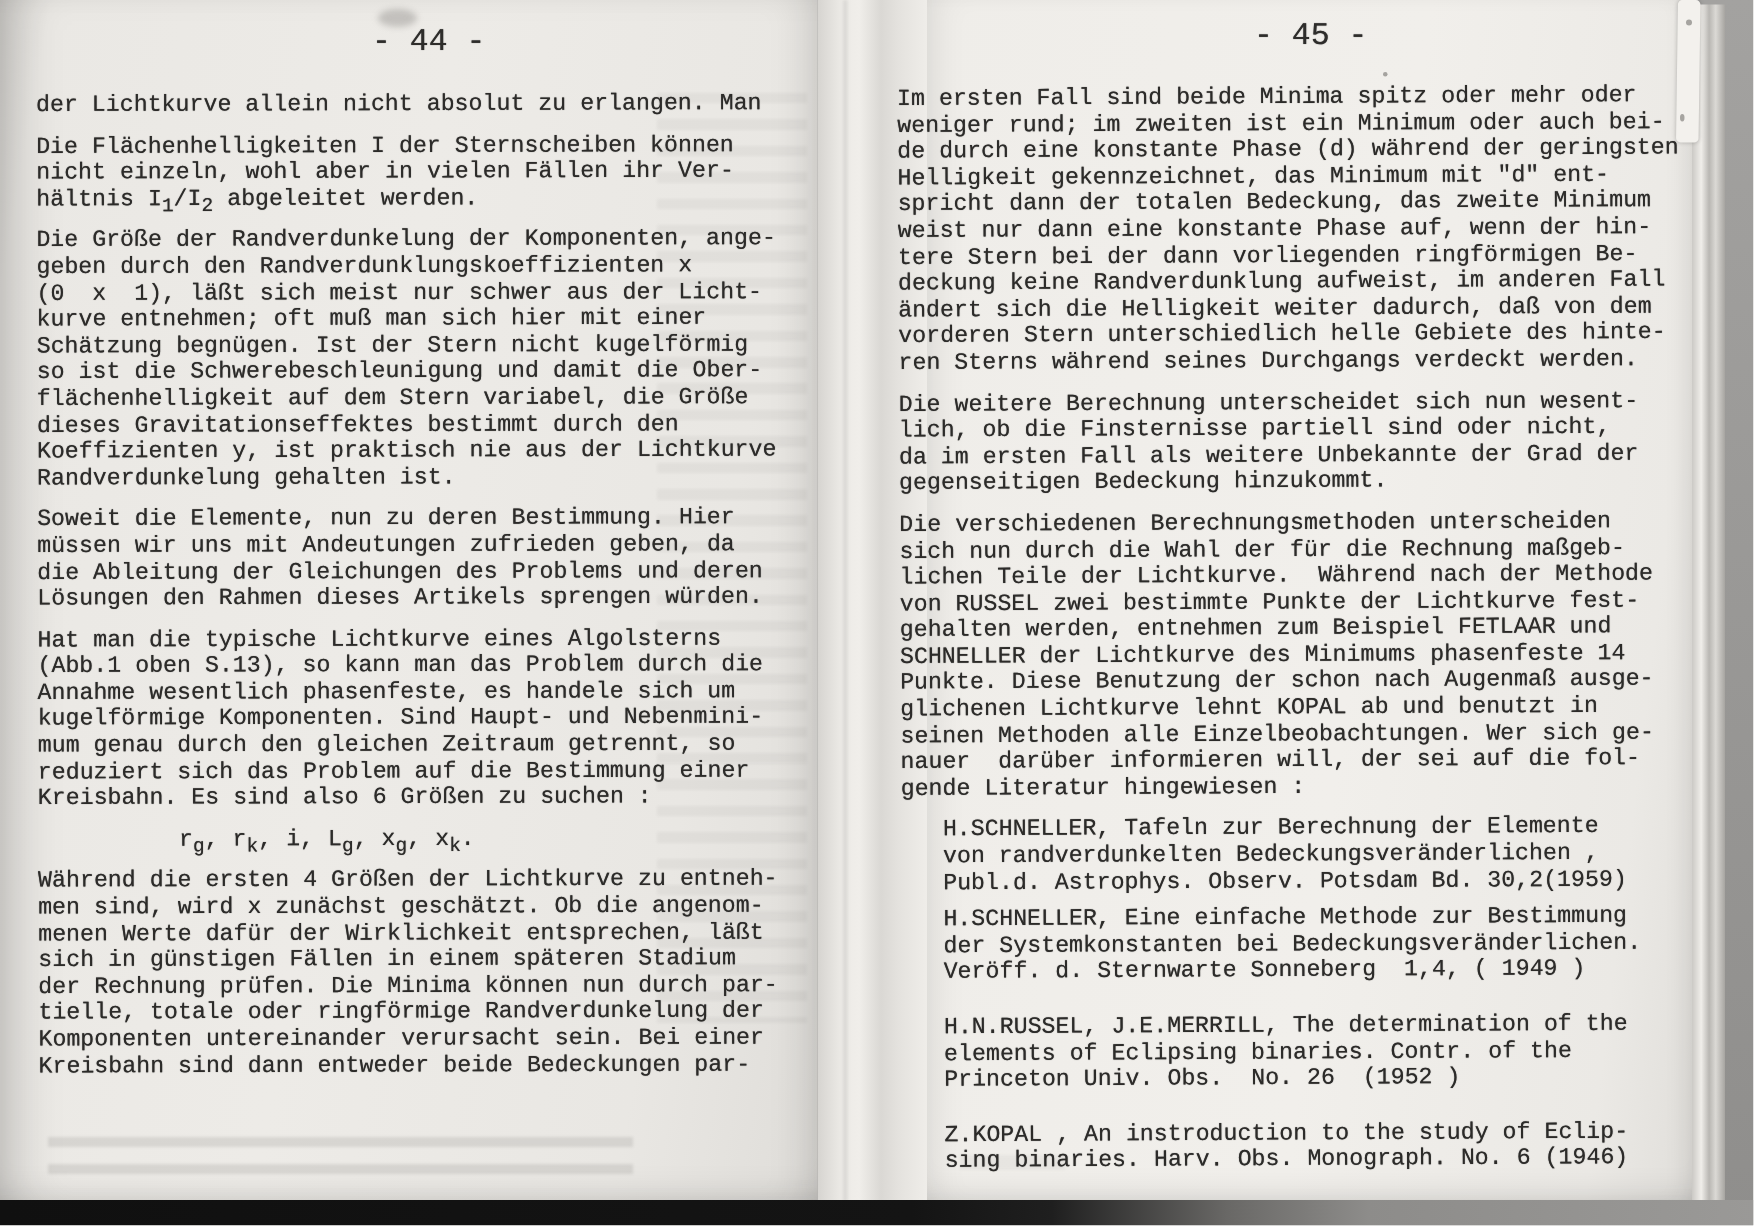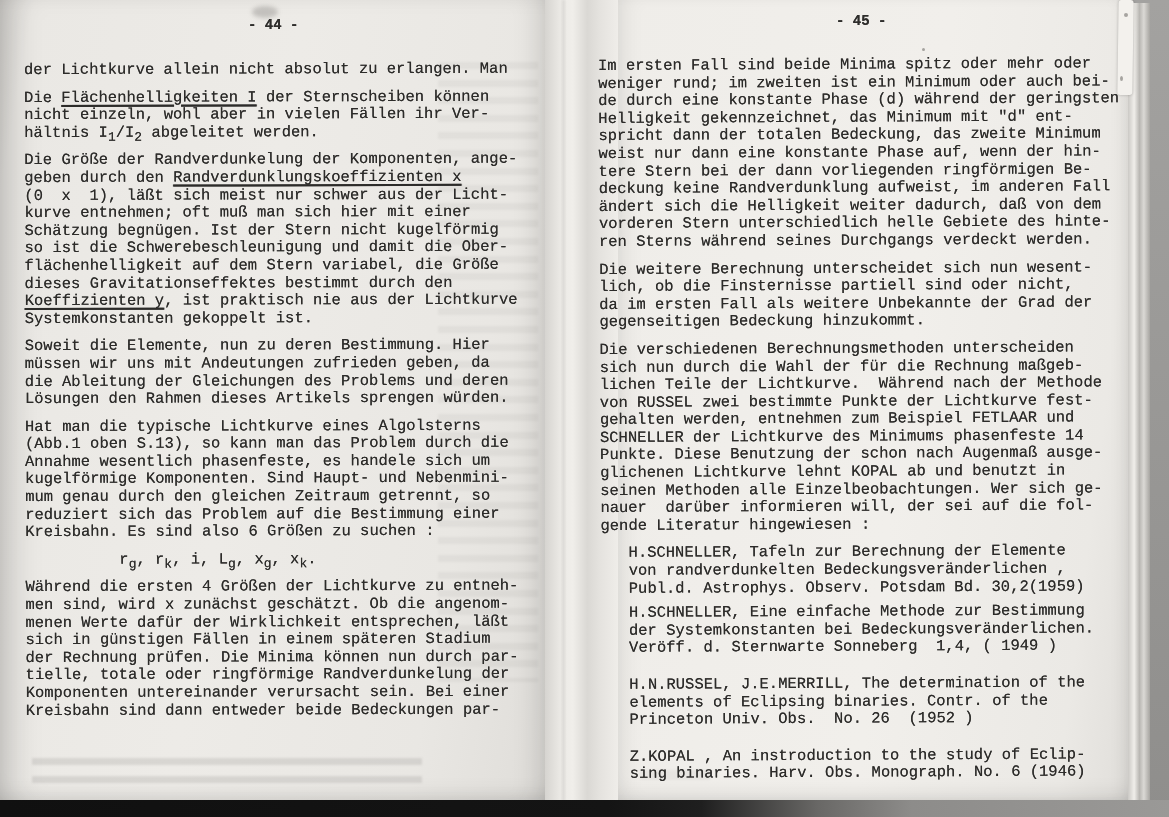--- a/index.html
+++ b/index.html
@@ -59,43 +59,42 @@
     background:repeating-linear-gradient(to bottom,rgba(85,83,80,.55) 0 7px,transparent 7px 18px);
     opacity:.25; filter:blur(1px);
   }
   .bleed-bottom-right {
     position:absolute; left:640px; top:770px; width:70px; height:10px;
     background:rgba(95,93,90,.4); opacity:.15; filter:blur(1.2px);
   }
 
   
   .pagenum {
-    position:absolute; font-size:14px; color:#2e2d2b; white-space:pre;
+    position:absolute; font-size:21px; color:#2e2d2b; white-space:pre;
     text-shadow:0 0 .6px rgba(40,40,40,.85);
-    font-weight:bold;
   }
   .pagenum-left  { left:248px; top:17px; }
   .pagenum-right { left:836px; top:13px; }
 
   .text-block {
     position:absolute; font-size:15.5px; line-height:17.6px; color:#2c2b29;
     text-shadow:0 0 .6px rgba(40,40,40,.8);
   }
   .text-left  { left:24px;  top:62px; width:520px; transform:rotate(-.15deg); transform-origin:left top; }
   .text-right { left:598px; top:58px; width:532px; transform:rotate(-.3deg);  transform-origin:left top; }
 
   .para { margin-top:10px; }
   .para:first-child { margin-top:0; }
   .para.formula { margin-left:94px; }
   .para.ref     { margin-left:28px; }
   .para.gap-sm  { margin-top:7px; }
   .para.gap-lg  { margin-top:19px; }
   .line { white-space:pre; }
 
-  .u { text-decoration:underline; text-decoration-thickness:1.5px; text-underline-offset:3px; }
+  .u { text-decoration-thickness:1.5px; text-underline-offset:3px; }
   .sub { display:inline-block; transform:translateY(4px); font-size:13px; }
 </style>
 </head>
 <body>
 
 <div class="scene">
 
   <div class="page-left"></div>
   <div class="gutter-fold"></div>
   <div class="fold-line"></div>
@@ -127,21 +126,21 @@
       <div class="para">
         <div class="line">Die Größe der Randverdunkelung der Komponenten, ange-</div>
         <div class="line">geben durch den <span class="u">Randverdunklungskoeffizienten x</span></div>
         <div class="line">(0  x  1), läßt sich meist nur schwer aus der Licht-</div>
         <div class="line">kurve entnehmen; oft muß man sich hier mit einer</div>
         <div class="line">Schätzung begnügen. Ist der Stern nicht kugelförmig</div>
         <div class="line">so ist die Schwerebeschleunigung und damit die Ober-</div>
         <div class="line">flächenhelligkeit auf dem Stern variabel, die Größe</div>
         <div class="line">dieses Gravitationseffektes bestimmt durch den</div>
         <div class="line"><span class="u">Koeffizienten y</span>, ist praktisch nie aus der Lichtkurve</div>
-        <div class="line">Systemkonstanten gekoppelt ist.</div>
+        <div class="line">Randverdunkelung gehalten ist.</div>
       </div>
       <div class="para">
         <div class="line">Soweit die Elemente, nun zu deren Bestimmung. Hier</div>
         <div class="line">müssen wir uns mit Andeutungen zufrieden geben, da</div>
         <div class="line">die Ableitung der Gleichungen des Problems und deren</div>
         <div class="line">Lösungen den Rahmen dieses Artikels sprengen würden.</div>
       </div>
       <div class="para">
         <div class="line">Hat man die typische Lichtkurve eines Algolsterns</div>
         <div class="line">(Abb.1 oben S.13), so kann man das Problem durch die</div>

